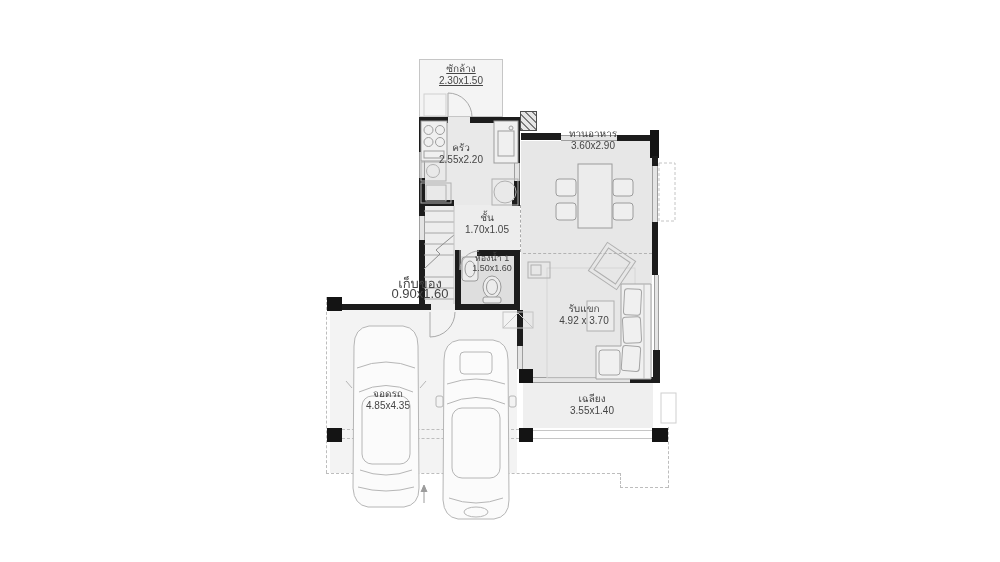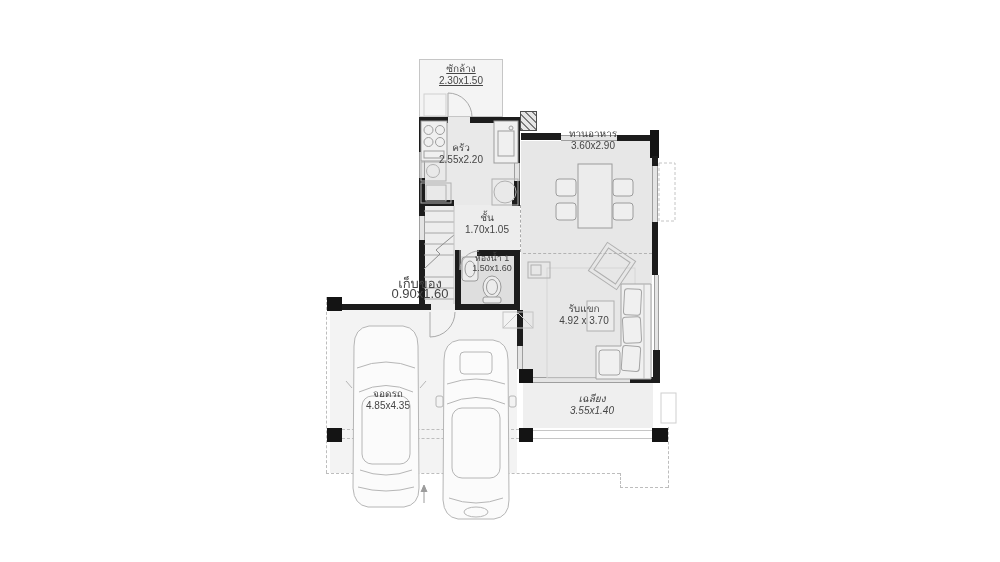--- a/index.html
+++ b/index.html
@@ -222,21 +222,21 @@
     <span class="dm">1.50x1.60</span>
   </div>
   <div class="lbl" style="left:420px;top:279px;font-size:13px;line-height:10px;">
     <span class="nm">เก็บของ</span>
     <span class="dm">0.90x1.60</span>
   </div>
   <div class="lbl" style="left:584px;top:303px;">
     <span class="nm">รับแขก</span>
     <span class="dm">4.92 x 3.70</span>
   </div>
-  <div class="lbl" style="left:592px;top:393px;font-style:italic;">
+  <div class="lbl" style="left:592px;top:393px;">
     <span class="nm">เฉลียง</span>
     <span class="dm">3.55x1.40</span>
   </div>
   <div class="lbl" style="left:388px;top:364px;margin-top:24px;">
     <span class="nm">จอดรถ</span>
     <span class="dm">4.85x4.35</span>
   </div>
 
 </div>
 

